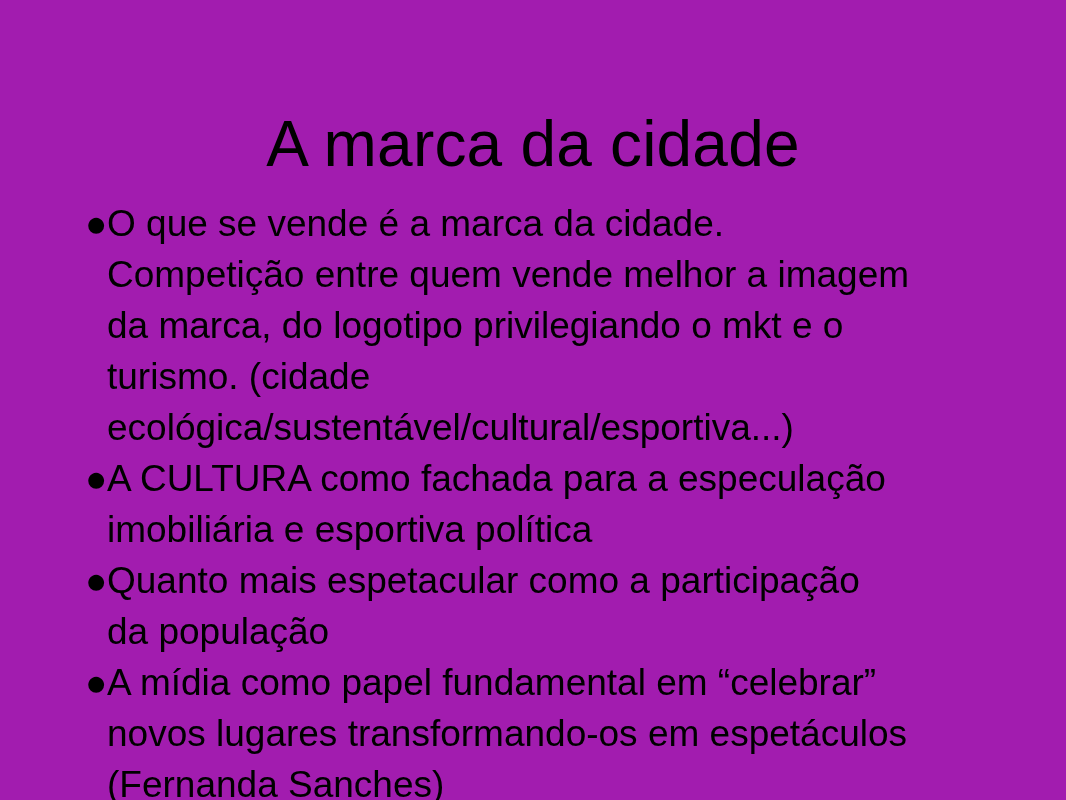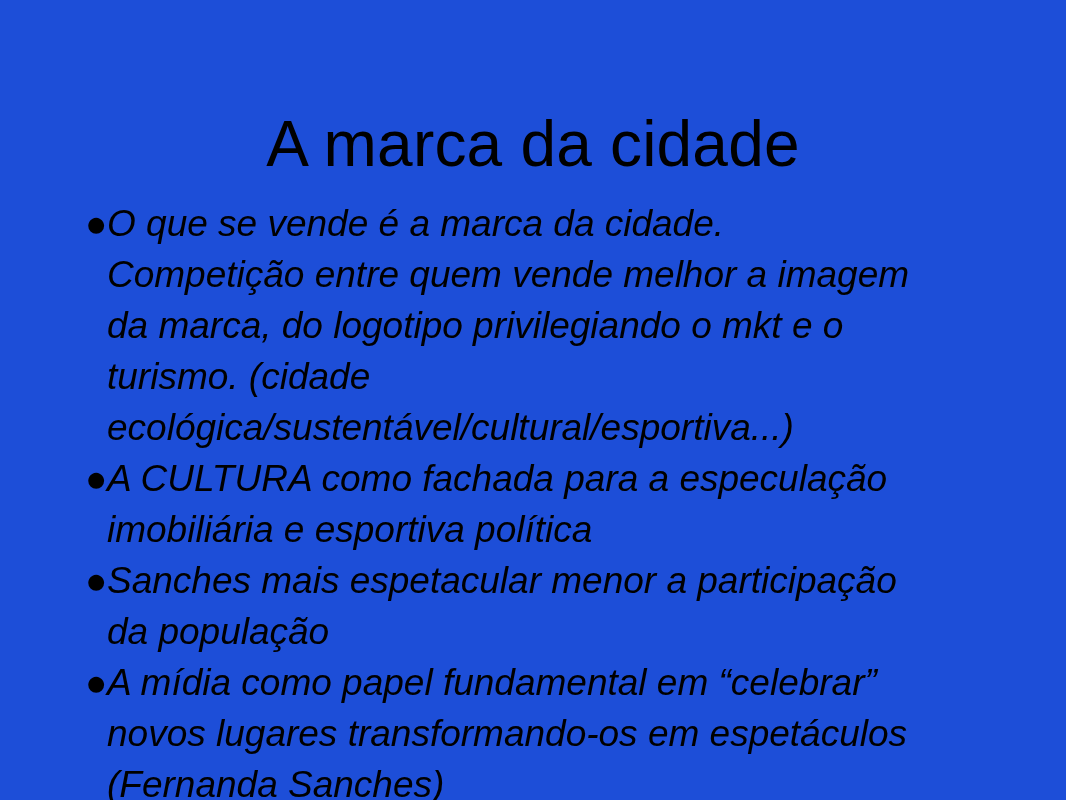--- a/index.html
+++ b/index.html
@@ -9,21 +9,21 @@
     background: #ffffff;
   }
   body {
     font-family: "Liberation Sans", sans-serif;
     color: #000000;
   }
   .slide {
     position: relative;
     width: 1066px;
     height: 800px;
-    background: #1d4ed8;
+    background: #a21caf;
     overflow: hidden;
   }
   .slide-title {
     position: absolute;
     left: 0;
     top: 62px;
     width: 1066px;
     text-align: center;
     font-size: 64px;
     line-height: 78px;
@@ -56,21 +56,20 @@
     width: 22px;
     font-size: 37px;
     line-height: 51px;
     color: #000000;
   }
   .bullet-text {
     display: block;
     font-size: 37px;
     line-height: 51px;
     white-space: pre-line;
-    font-style: italic;
   }
 </style>
 </head>
 <body>
 
 <div class="slide">
 
   <h1 class="slide-title">A marca da cidade</h1>
 
   <ul class="body-list">
@@ -85,21 +84,21 @@
     </li>
 
     <li class="bullet-item">
       <span class="bullet-marker">●</span>
       <span class="bullet-text">A CULTURA como fachada para a especulação
 imobiliária e esportiva política</span>
     </li>
 
     <li class="bullet-item">
       <span class="bullet-marker">●</span>
-      <span class="bullet-text">Sanches mais espetacular menor a participação
+      <span class="bullet-text">Quanto mais espetacular como a participação
 da população</span>
     </li>
 
     <li class="bullet-item">
       <span class="bullet-marker">●</span>
       <span class="bullet-text">A mídia como papel fundamental em “celebrar”
 novos lugares transformando-os em espetáculos
 (Fernanda Sanches)</span>
     </li>
 

